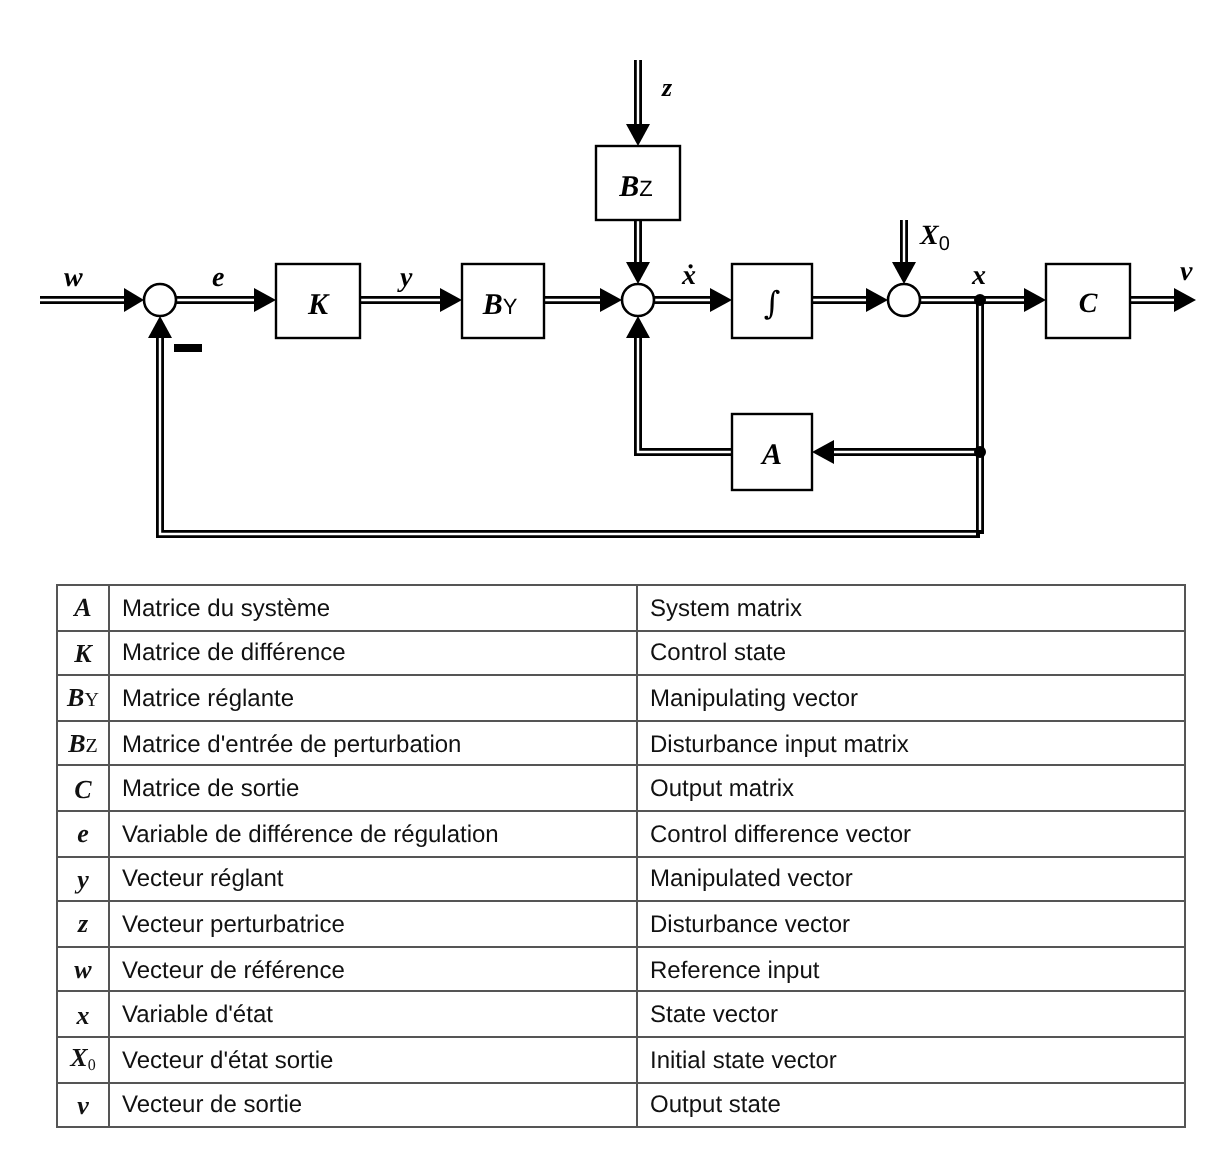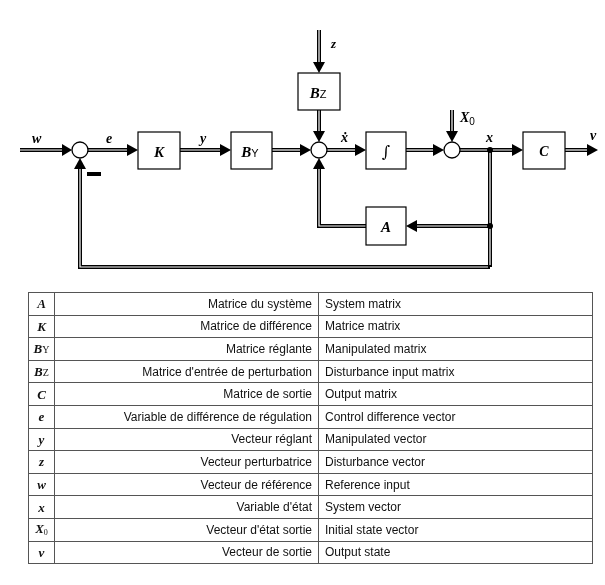--- a/index.html
+++ b/index.html
@@ -14,21 +14,21 @@
   }
   table.legend td {
     border: 1px solid #555;
     height: 21.6px; padding: 0 6px; line-height: 1;
   }
   table.legend td.c-sym {
     width: 25px; text-align: center;
     font-family: "Liberation Serif", serif; font-style: italic; font-weight: bold; font-size: 13px;
     padding: 0;
   }
-  table.legend td.c-fr { width: 251px; text-align: right; }
+  table.legend td.c-fr { width: 251px; }
   .subscr { font-family: "Liberation Serif", serif; font-style: normal; font-weight: normal; font-size: 10px; }
 </style>
 </head>
 <body>
 
 <svg id="diagram" width="605" height="285" viewBox="0 0 605 285" xmlns="http://www.w3.org/2000/svg">
   <defs>
     <marker id="arr" markerWidth="10" markerHeight="10" refX="9" refY="5" orient="auto" markerUnits="userSpaceOnUse">
       <path d="M0,0 L10,5 L0,10 z" fill="#000"></path>
     </marker>
@@ -173,26 +173,26 @@
 <table class="legend">
   <tbody id="legend-body">
       <tr>
         <td class="c-sym"><span>A</span></td>
         <td class="c-fr">Matrice du système</td>
         <td>System matrix</td>
       </tr>
       <tr>
         <td class="c-sym"><span>K</span></td>
         <td class="c-fr">Matrice de différence</td>
-        <td>Matrice matrix</td>
+        <td>Control state</td>
       </tr>
       <tr>
         <td class="c-sym"><span>B</span><span class="subscr">Y</span></td>
         <td class="c-fr">Matrice réglante</td>
-        <td>Manipulated matrix</td>
+        <td>Manipulating vector</td>
       </tr>
       <tr>
         <td class="c-sym"><span>B</span><span class="subscr">Z</span></td>
         <td class="c-fr">Matrice d'entrée de perturbation</td>
         <td>Disturbance input matrix</td>
       </tr>
       <tr>
         <td class="c-sym"><span>C</span></td>
         <td class="c-fr">Matrice de sortie</td>
         <td>Output matrix</td>
@@ -213,21 +213,21 @@
         <td>Disturbance vector</td>
       </tr>
       <tr>
         <td class="c-sym"><span>w</span></td>
         <td class="c-fr">Vecteur de référence</td>
         <td>Reference input</td>
       </tr>
       <tr>
         <td class="c-sym"><span>x</span></td>
         <td class="c-fr">Variable d'état</td>
-        <td>System vector</td>
+        <td>State vector</td>
       </tr>
       <tr>
         <td class="c-sym"><span>X</span><span class="subscr" style="font-size: 8px; vertical-align: -2px;">0</span></td>
         <td class="c-fr">Vecteur d'état sortie</td>
         <td>Initial state vector</td>
       </tr>
       <tr>
         <td class="c-sym"><span>v</span></td>
         <td class="c-fr">Vecteur de sortie</td>
         <td>Output state</td>

